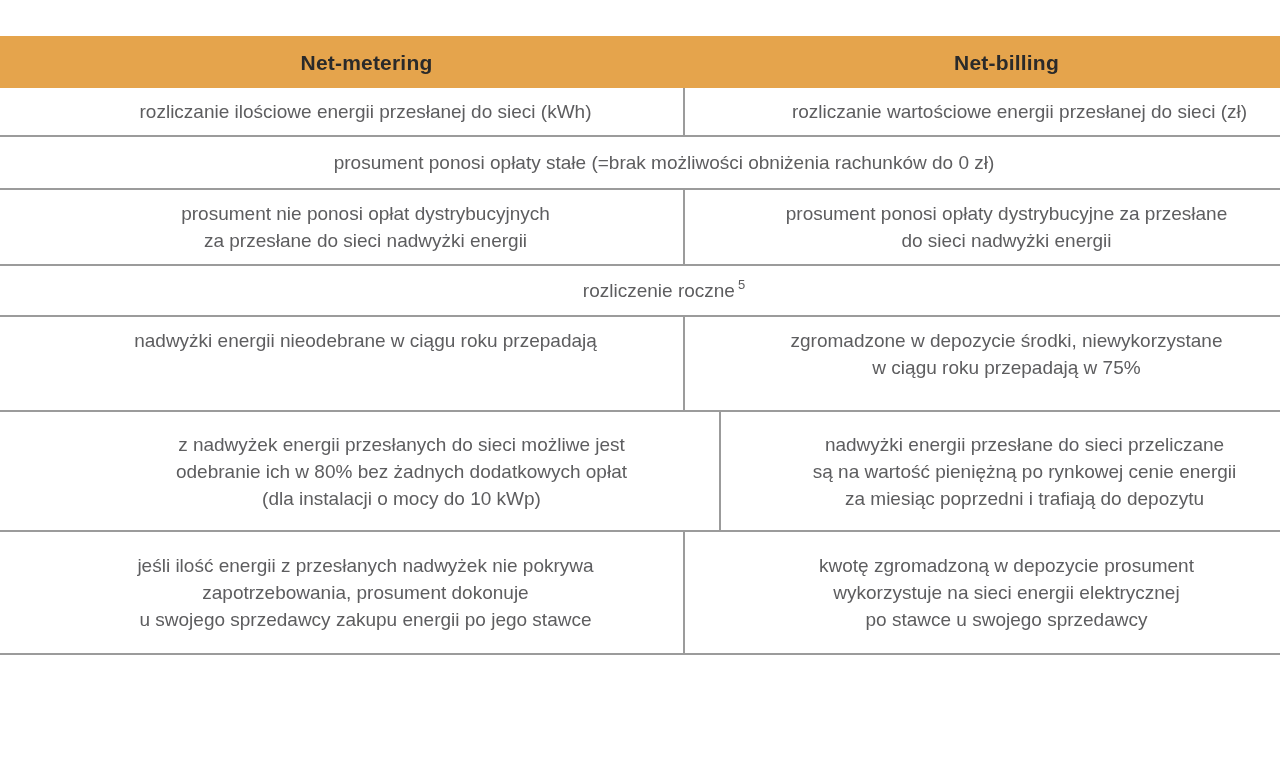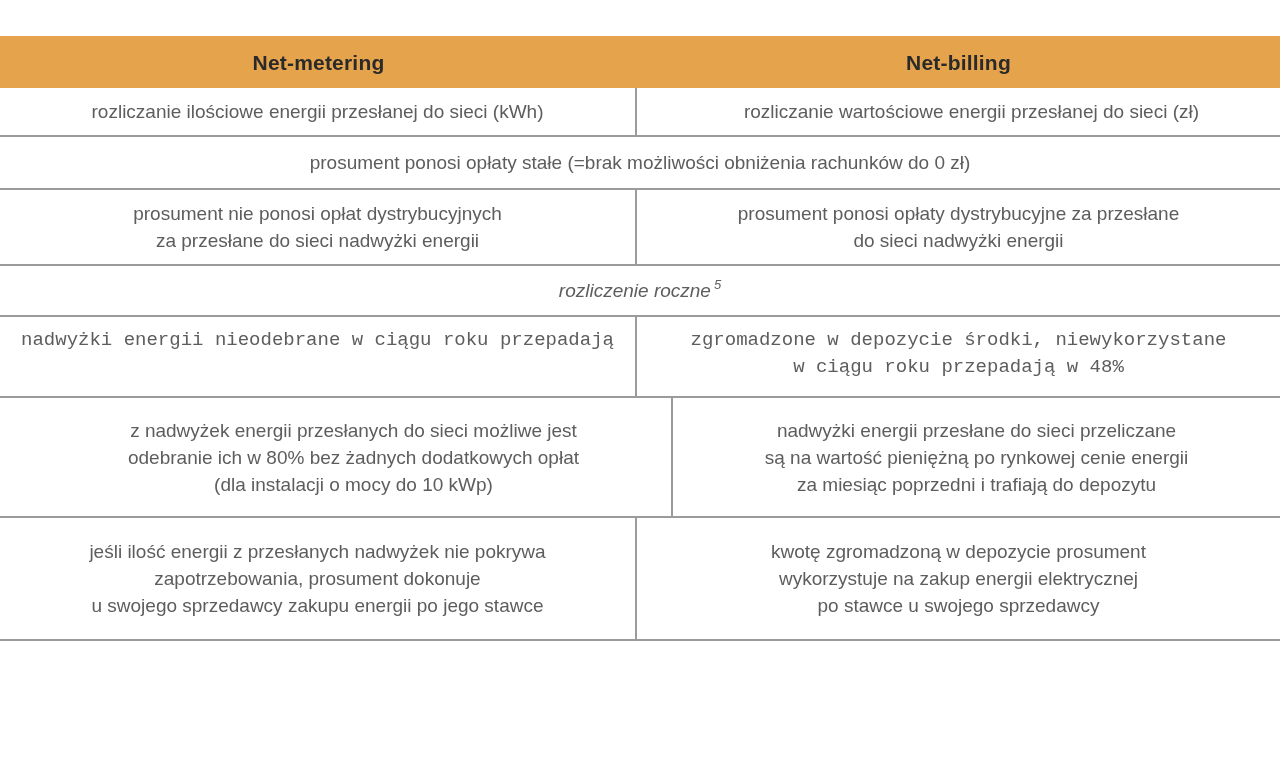--- a/index.html
+++ b/index.html
@@ -38,37 +38,38 @@
     font-size: 21px;
     letter-spacing: 0.2px;
   }
   .cell {
     display: flex;
     align-items: center;
     justify-content: center;
     white-space: pre-line;
     box-sizing: border-box;
     padding: 0 14px;
+    margin-left: 48px;
   }
   .cell.left {
     width: 637px;
     border-right: 2px solid var(--line, #9b9b9b);
   }
   .cell.right { flex: 1; }
   .cell.full  { width: 100%; }
   .row.header .cell.left { border-right: none; }
 
   
   .rh  { height: 52px; }
   .r1  { height: 49px; gap: 26px; }
   .r2  { height: 53px; text-align: right; }
   .r3  { height: 76px; }
   .r4  { height: 54px; }
-  .r5  { height: 51px; font-style: italic; }
-  .r6  { height: 81px; font-family: Liberation Mono, monospace; }
+  .r5  { height: 51px; }
+  .r6  { height: 95px; }
   .r7  { height: 54px; }
   .r8  { height: 120px; padding-left: 36px; }
   .r9  { height: 123px; }
 
   
   .row.top-align .cell {
     align-items: flex-start;
     padding-top: 10px;
   }
 
@@ -110,36 +111,36 @@
     <div class="row r5">
       <div class="cell full">
         <span>rozliczenie roczne</span>
         <span class="footnote-sup">5</span>
       </div>
     </div>
 
     <div class="row r6 top-align">
       <div class="cell left">nadwyżki energii nieodebrane w ciągu roku przepadają</div>
       <div class="cell right">zgromadzone w depozycie środki, niewykorzystane
-w ciągu roku przepadają w 48%</div>
+w ciągu roku przepadają w 75%</div>
     </div>
 
 
     <div class="row r8">
       <div class="cell left">z nadwyżek energii przesłanych do sieci możliwe jest
 odebranie ich w 80% bez żadnych dodatkowych opłat
 (dla instalacji o mocy do 10 kWp)</div>
       <div class="cell right">nadwyżki energii przesłane do sieci przeliczane
 są na wartość pieniężną po rynkowej cenie energii
 za miesiąc poprzedni i trafiają do depozytu</div>
     </div>
 
     <div class="row r9">
       <div class="cell left">jeśli ilość energii z przesłanych nadwyżek nie pokrywa
 zapotrzebowania, prosument dokonuje
 u swojego sprzedawcy zakupu energii po jego stawce</div>
       <div class="cell right">kwotę zgromadzoną w depozycie prosument
-wykorzystuje na zakup energii elektrycznej
+wykorzystuje na sieci energii elektrycznej
 po stawce u swojego sprzedawcy</div>
     </div>
 
   </div>
 </div>
 
 </body></html>

